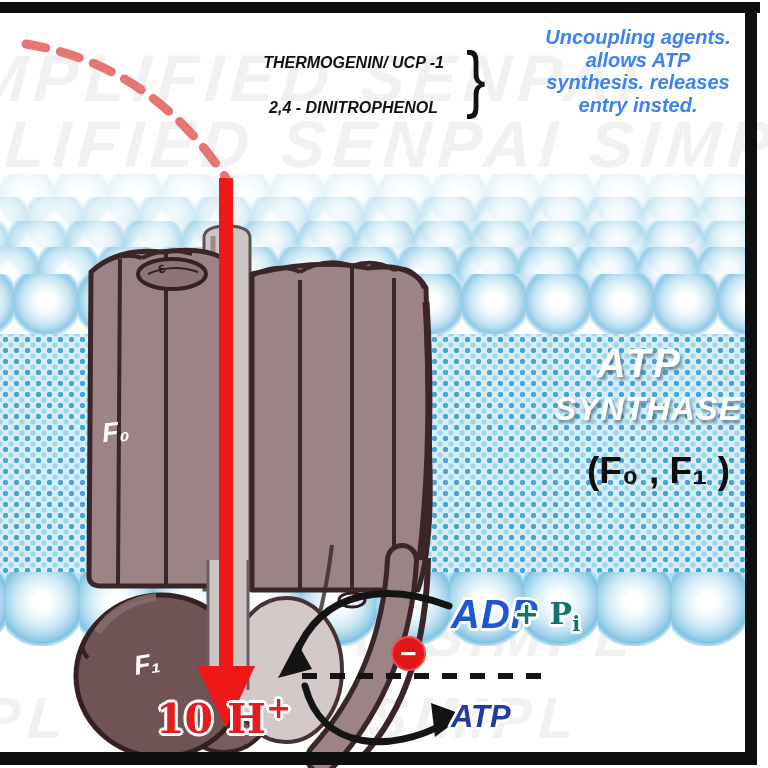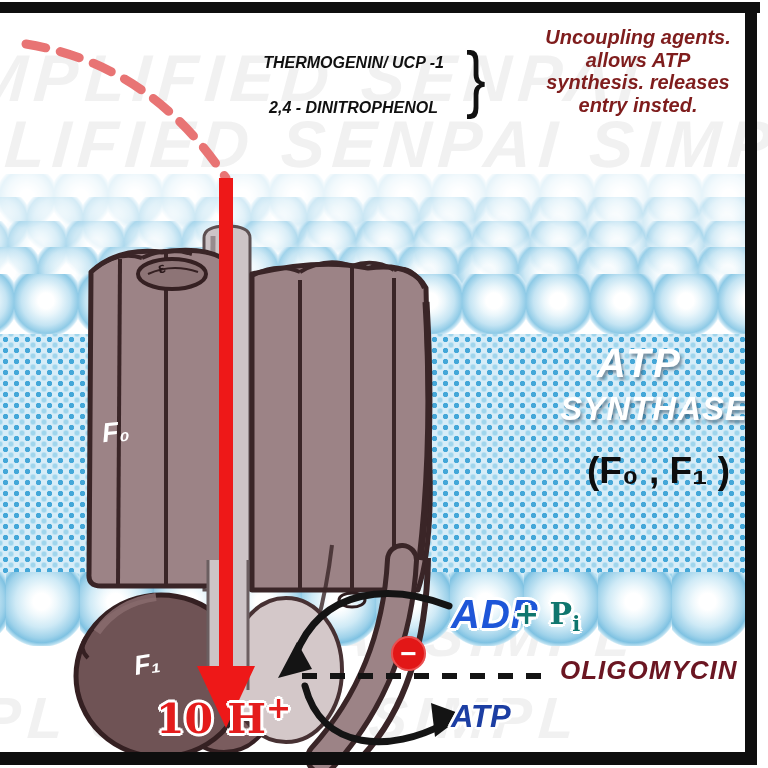--- a/index.html
+++ b/index.html
@@ -42,24 +42,24 @@
 
   
   .lbl{z-index:4;line-height:1.05;}
   .hand{font-style:italic;font-weight:700;}
   .therm{left:235px;width:237px;text-align:center;font-size:16px;color:#111;}
   .therm1{top:55px;}
   .therm2{top:100px;}
   .brace{left:466px;top:40px;font-size:74px;font-weight:400;color:#111;
          transform:scaleX(.8);transform-origin:left top;}
   .note{left:528px;top:26px;width:220px;text-align:center;font-style:italic;font-weight:600;
-        font-size:20px;line-height:22.5px;color:#7f1d1d;}
+        font-size:20px;line-height:22.5px;color:#3b82f6;}
   .atp-t1{left:560px;top:342px;width:160px;text-align:center;font-size:40px;letter-spacing:3px;
         color:#fff;text-shadow:2px 3px 3px rgba(70,95,115,.65);}
-  .atp-t2{left:548px;top:392px;width:200px;text-align:right;font-size:33px;letter-spacing:1px;
+  .atp-t2{left:548px;top:392px;width:200px;text-align:center;font-size:33px;letter-spacing:1px;
         color:#fff;text-shadow:2px 3px 3px rgba(70,95,115,.65);}
   .subunits{left:540px;top:452px;width:190px;text-align:right;font-weight:700;font-size:37px;
         color:#0d0d0d;}
   .f0{left:102px;top:418px;font-size:27px;color:#fff;transform:rotate(-6deg);}
   .f1{left:134px;top:650px;font-size:27px;color:#fff;transform:rotate(-9deg);}
   .eps{left:158px;top:260px;font-size:15px;font-weight:700;color:#2a181a;transform:rotate(-16deg);}
   .halo{text-shadow:-2px -2px 0 #fff,2px -2px 0 #fff,-2px 2px 0 #fff,2px 2px 0 #fff,
         -3px 0 0 #fff,3px 0 0 #fff,0 -3px 0 #fff,0 3px 0 #fff;}
   .adp{left:451px;top:593px;font-size:40px;color:#1e56d8;letter-spacing:1px;}
   .pluspi{left:514px;top:598px;font-family:"DejaVu Serif",serif;font-weight:700;font-size:30px;
@@ -184,21 +184,20 @@
 
   <div class="abs lbl hand adp halo">ADP</div>
   <div class="abs lbl pluspi halo">
     <span>+</span>
     <span>P</span><sub>i</sub>
   </div>
 
   <div class="abs minus-badge">
     <span>−</span>
   </div>
-  <div class="abs lbl hand oligo">OLIGOMYCIN</div>
   <div class="abs lbl hand atp-prod halo">ATP</div>
 
   <div class="abs lbl proton halo">
     <span>10 H</span><sup>+</sup>
   </div>
 
   <div class="abs frame-top"></div>
   <div class="abs frame-right"></div>
   <div class="abs frame-bottom"></div>
 </div>

